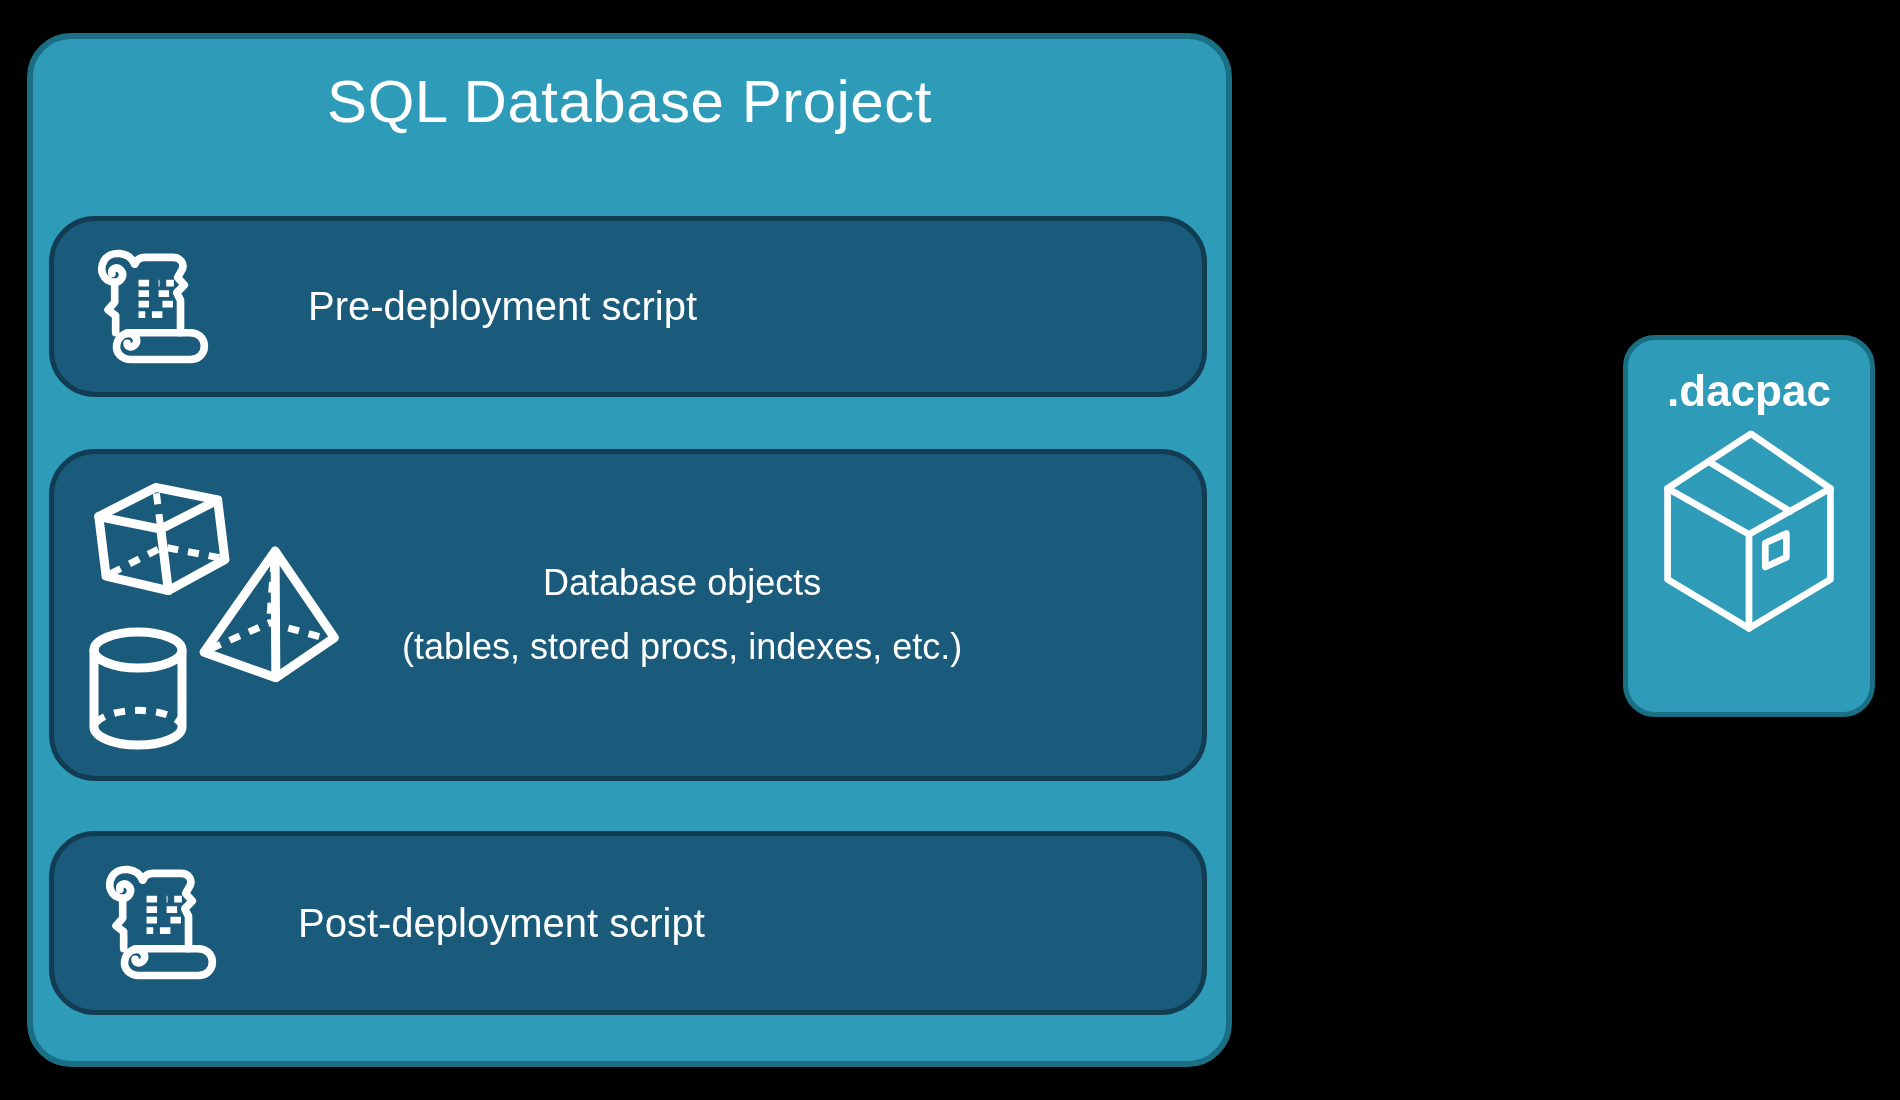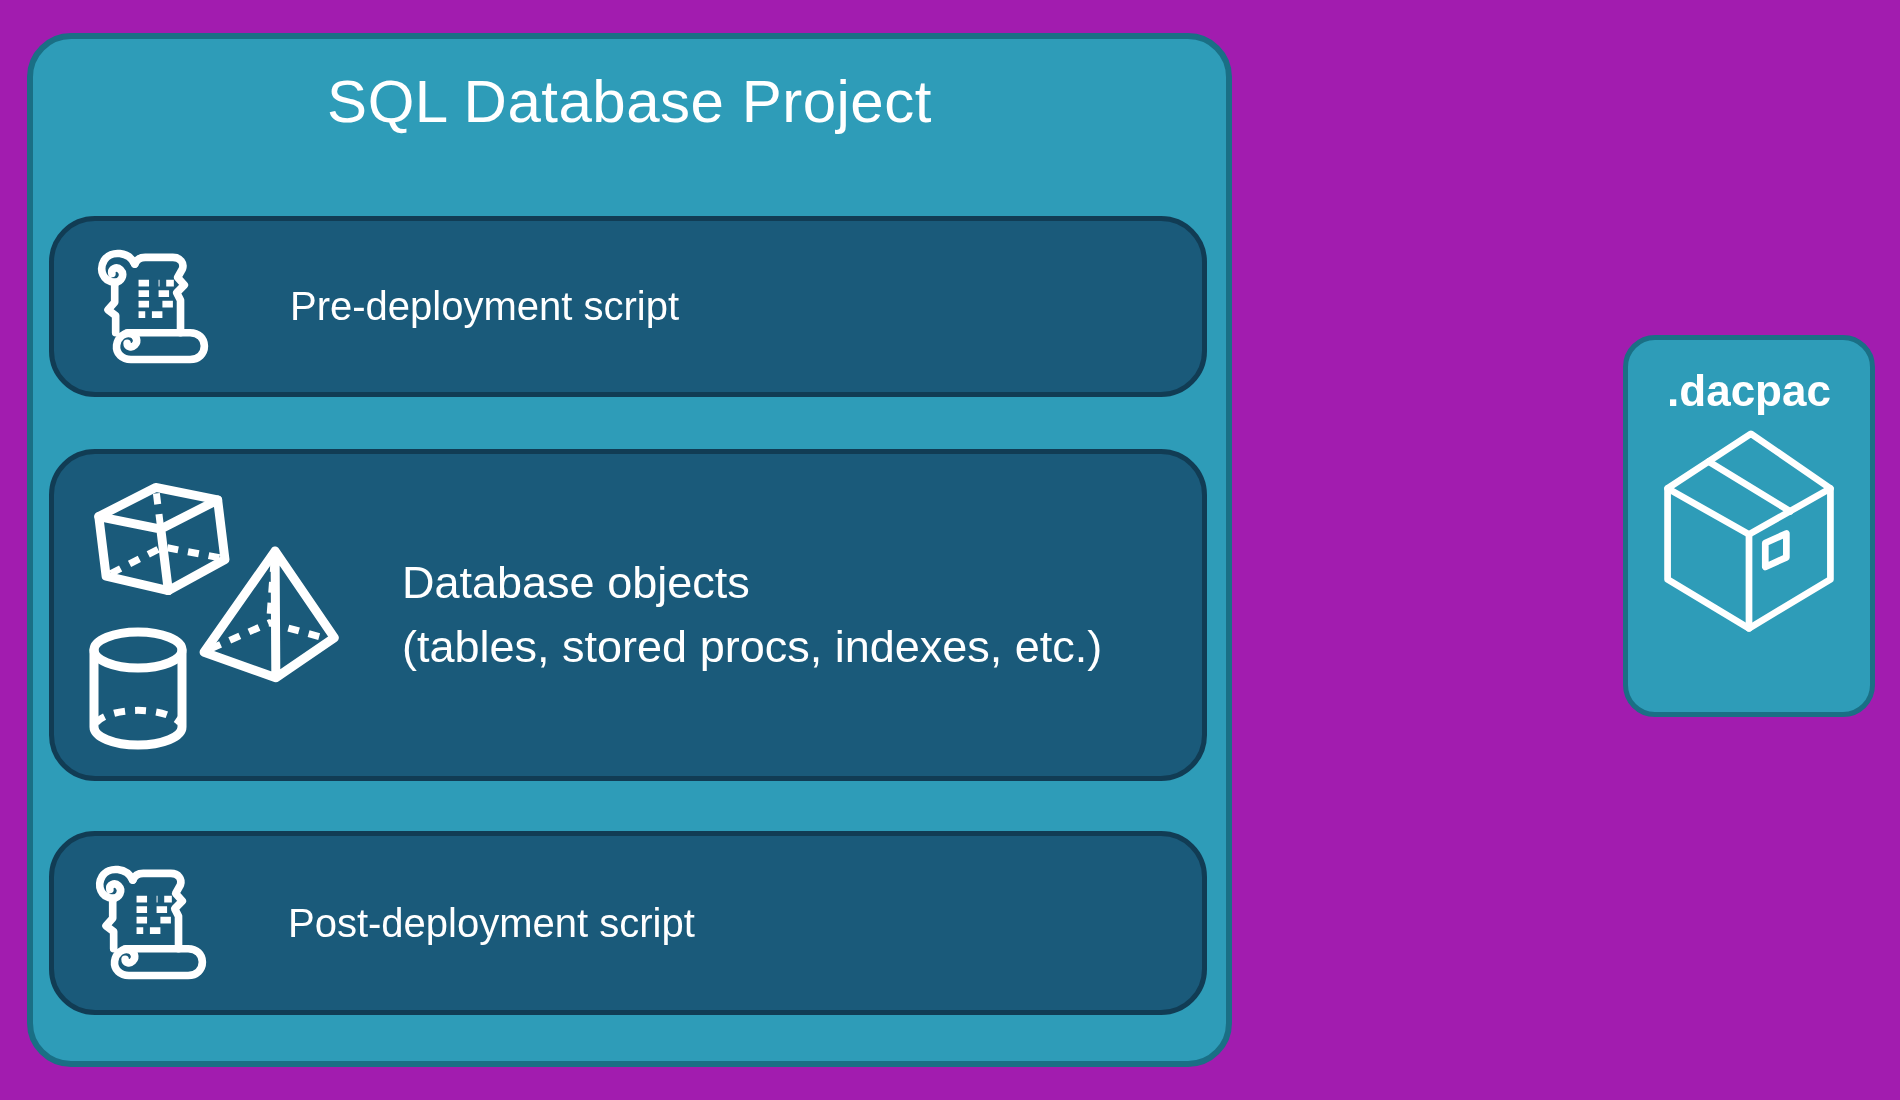--- a/index.html
+++ b/index.html
@@ -1,20 +1,20 @@
 <!DOCTYPE html>
 <html><head>
 <meta charset="utf-8">
 <style>
   html, body { margin: 0; padding: 0; background: #ffffff; }
   .canvas {
     position: relative;
     width: 1900px;
     height: 1100px;
-    background: #a21caf;
+    background: #000000;
     font-family: "Liberation Sans", sans-serif;
     overflow: hidden;
   }
 
   
   .project {
     position: absolute;
     left: 27px;
     top: 33px;
     width: 1205px;
@@ -43,37 +43,38 @@
     left: 16px;
     width: 1158px;
     box-sizing: border-box;
     background: #1A5A7A;
     border: 5px solid #113C54;
     border-radius: 46px;
     display: flex;
     align-items: center;
     color: #ffffff;
   }
-  .panel-pre  { top: 177px; height: 181px; padding-left: 28px; }
+  .panel-pre  { top: 177px; height: 181px; padding-left: 28px; gap: 18px; }
   .panel-obj  { top: 410px; height: 332px; padding-left: 33px; }
-  .panel-post { top: 792px; height: 184px; padding-left: 26px; }
+  .panel-post { top: 792px; height: 184px; padding-left: 36px; }
 
   .scroll-icon-svg { width: 136px; height: 124px; flex: 0 0 auto; }
   .shapes-icon-svg { width: 262px; height: 272px; flex: 0 0 auto; }
 
   .panel-label {
     font-size: 40px;
     margin-left: 72px;
     white-space: nowrap;
   }
   .panel-label-multi {
-    font-size: 45px;
+    font-size: 36px;
     line-height: 64px;
     margin-left: 53px;
     white-space: nowrap;
+    text-align: center;
   }
 
   
   .arrow-wrap {
     position: absolute;
     left: 1268px;
     top: 453px;
     width: 330px;
     height: 170px;
   }

